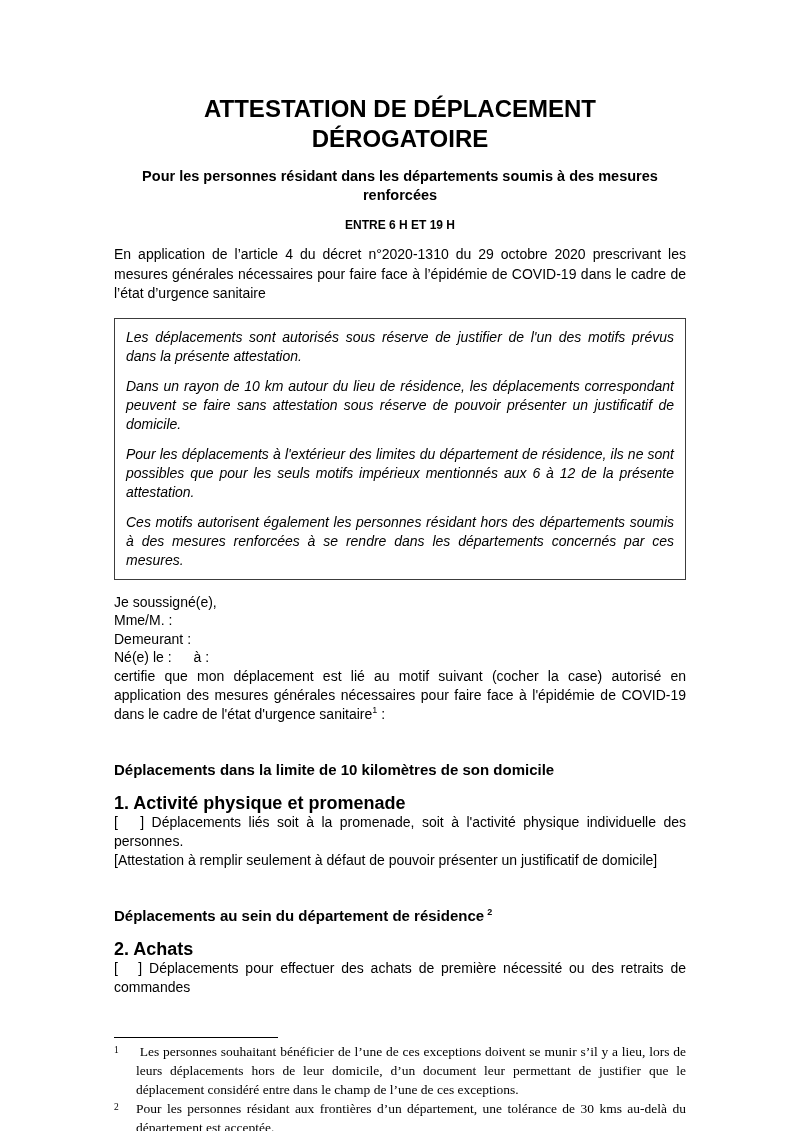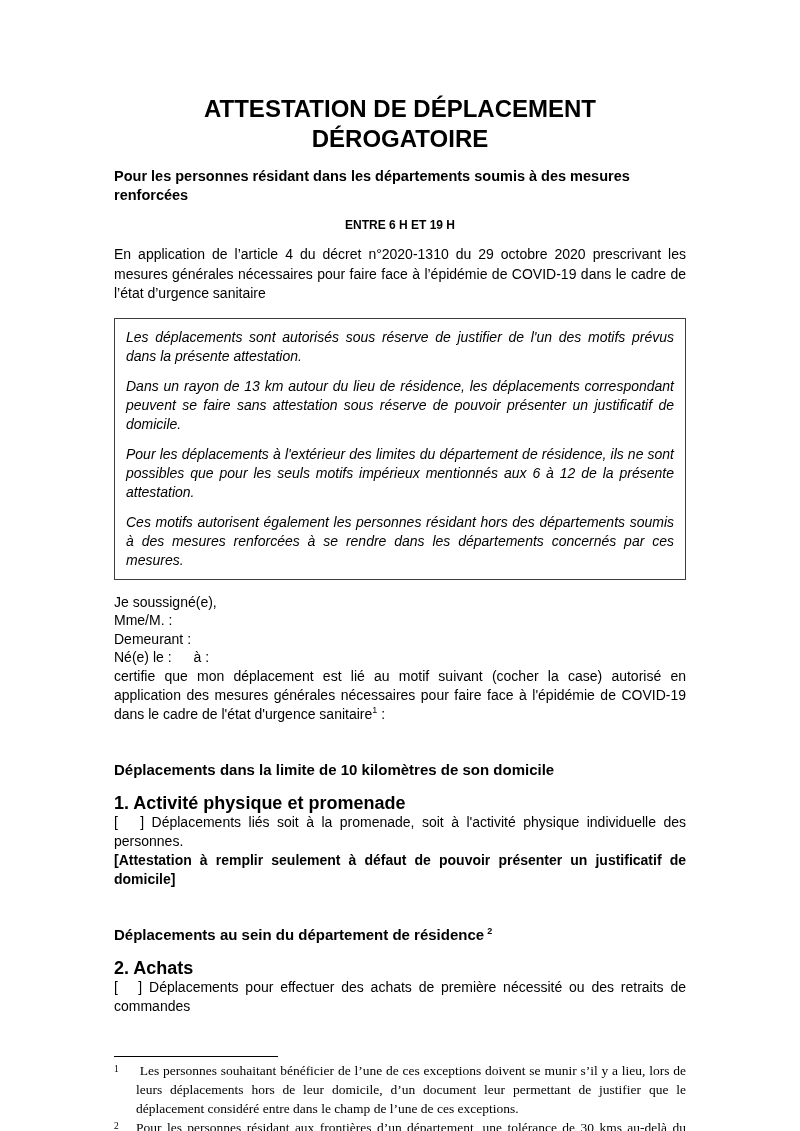--- a/index.html
+++ b/index.html
@@ -23,21 +23,21 @@
   }
   .title {
     margin: 86px 0 0 0;
     text-align: center;
     font-size: 24px;
     line-height: 30px;
     font-weight: bold;
   }
   .subtitle {
     margin: 13px 0 0 0;
-    text-align: left;
+    text-align: center;
     font-size: 14.5px;
     font-weight: bold;
   }
   .hours {
     margin: 11px 0 0 0;
     text-align: center;
     font-size: 12px;
     font-weight: bold;
   }
   .intro {
@@ -85,21 +85,21 @@
     font-weight: bold;
   }
   .item-title.solo { margin-top: 62px; }
   .item-text {
     margin: 0;
     text-align: justify;
     line-height: 19px;
   }
   .item-note {
     margin: 0;
-    font-weight: bold;
+    font-weight: normal;
     text-align: justify;
     line-height: 19px;
   }
   .footnote-sep {
     margin: 40px 0 0 0;
     width: 164px;
     border: 0;
     border-top: 1.2px solid #000000;
   }
   .footnotes {
@@ -131,21 +131,21 @@
   <h1 class="title">ATTESTATION DE DÉPLACEMENT DÉROGATOIRE</h1>
 
   <p class="subtitle">Pour les personnes résidant dans les départements soumis à des mesures renforcées</p>
 
   <p class="hours">ENTRE 6 H ET 19 H</p>
 
   <p class="intro">En application de l’article 4 du décret n°2020-1310 du 29 octobre 2020 prescrivant les mesures générales nécessaires pour faire face à l’épidémie de COVID-19 dans le cadre de l’état d’urgence sanitaire</p>
 
   <div class="notice-box">
     <p>Les déplacements sont autorisés sous réserve de justifier de l'un des motifs prévus dans la présente attestation.</p>
-    <p>Dans un rayon de 13 km autour du lieu de résidence, les déplacements correspondant peuvent se faire sans attestation sous réserve de pouvoir présenter un justificatif de domicile.</p>
+    <p>Dans un rayon de 10 km autour du lieu de résidence, les déplacements correspondant peuvent se faire sans attestation sous réserve de pouvoir présenter un justificatif de domicile.</p>
     <p>Pour les déplacements à l'extérieur des limites du département de résidence, ils ne sont possibles que pour les seuls motifs impérieux mentionnés aux 6 à 12 de la présente attestation.</p>
     <p>Ces motifs autorisent également les personnes résidant hors des départements soumis à des mesures renforcées à se rendre dans les départements concernés par ces mesures.</p>
   </div>
 
   <div class="identity">
     <p class="line">Je soussigné(e),</p>
     <p class="line">Mme/M. :</p>
     <p class="line">Demeurant :</p>
     <p class="line"><span>Né(e) le :</span><span class="spacer-inline"></span><span>à :</span></p>
     <p class="certify"><span>certifie que mon déplacement est lié au motif suivant (cocher la case) autorisé en application des mesures générales nécessaires pour faire face à l'épidémie de COVID-19 dans le cadre de l'état d'urgence sanitaire</span><sup class="fn-ref">1</sup><span> :</span></p>

